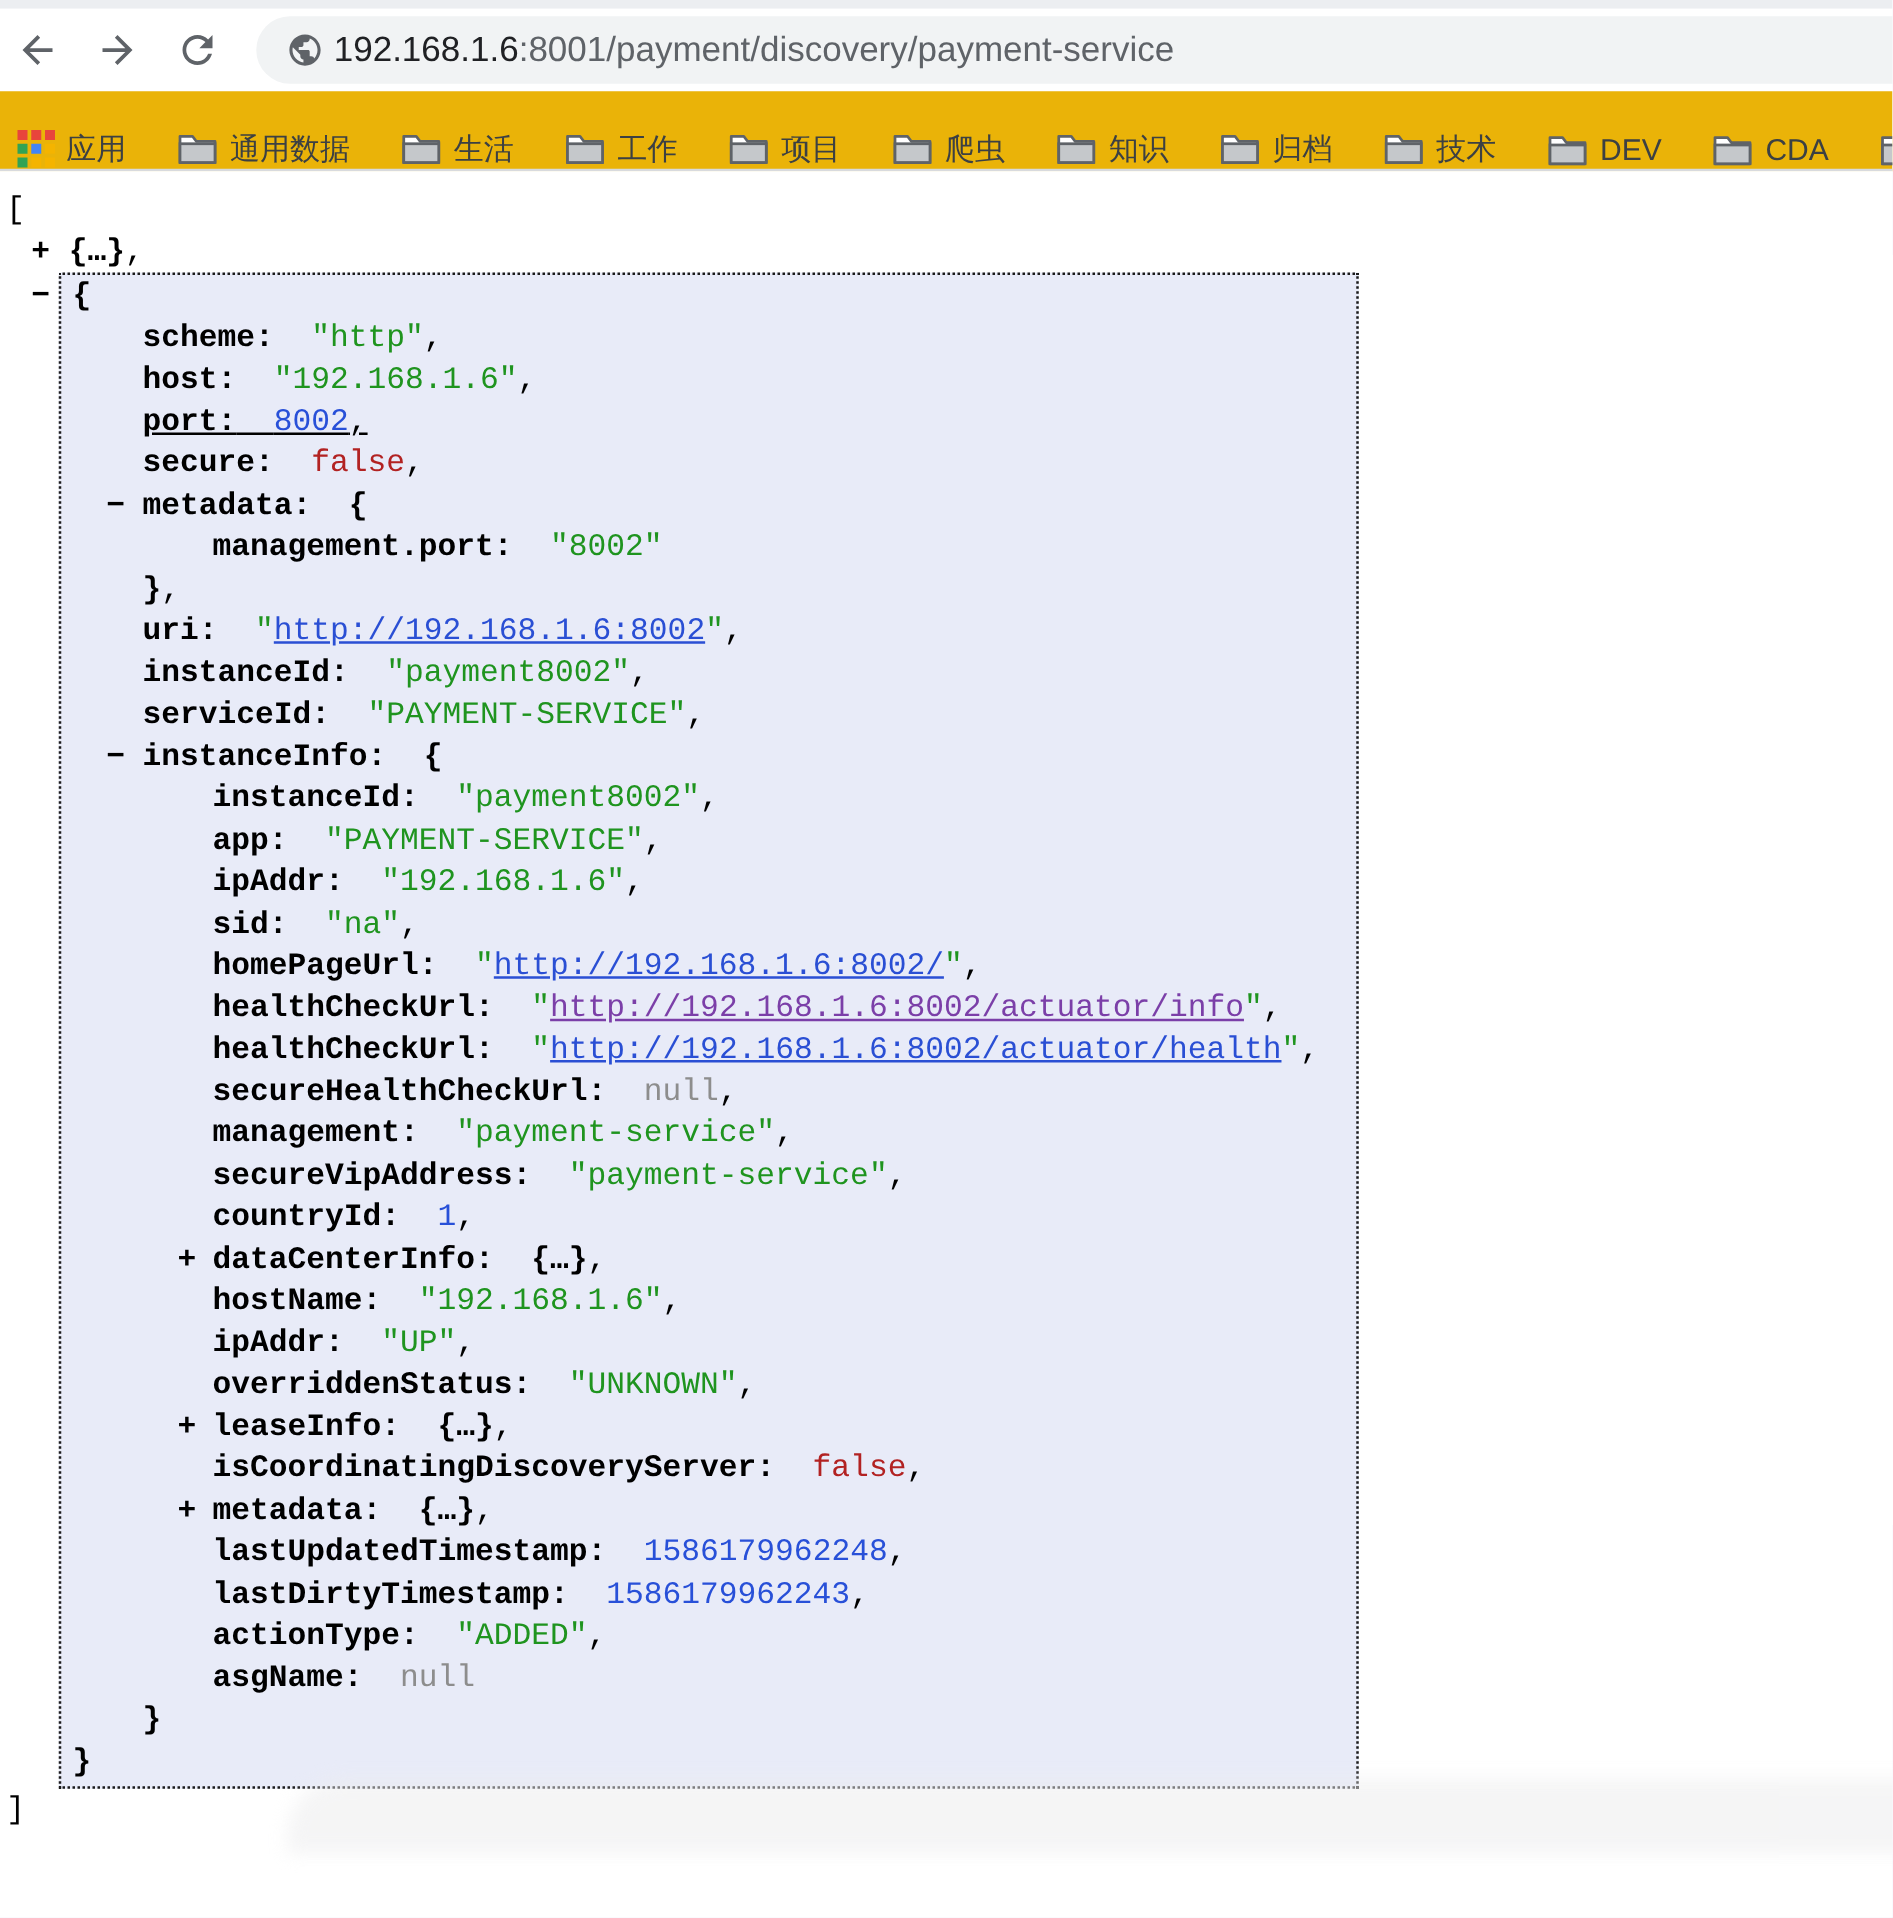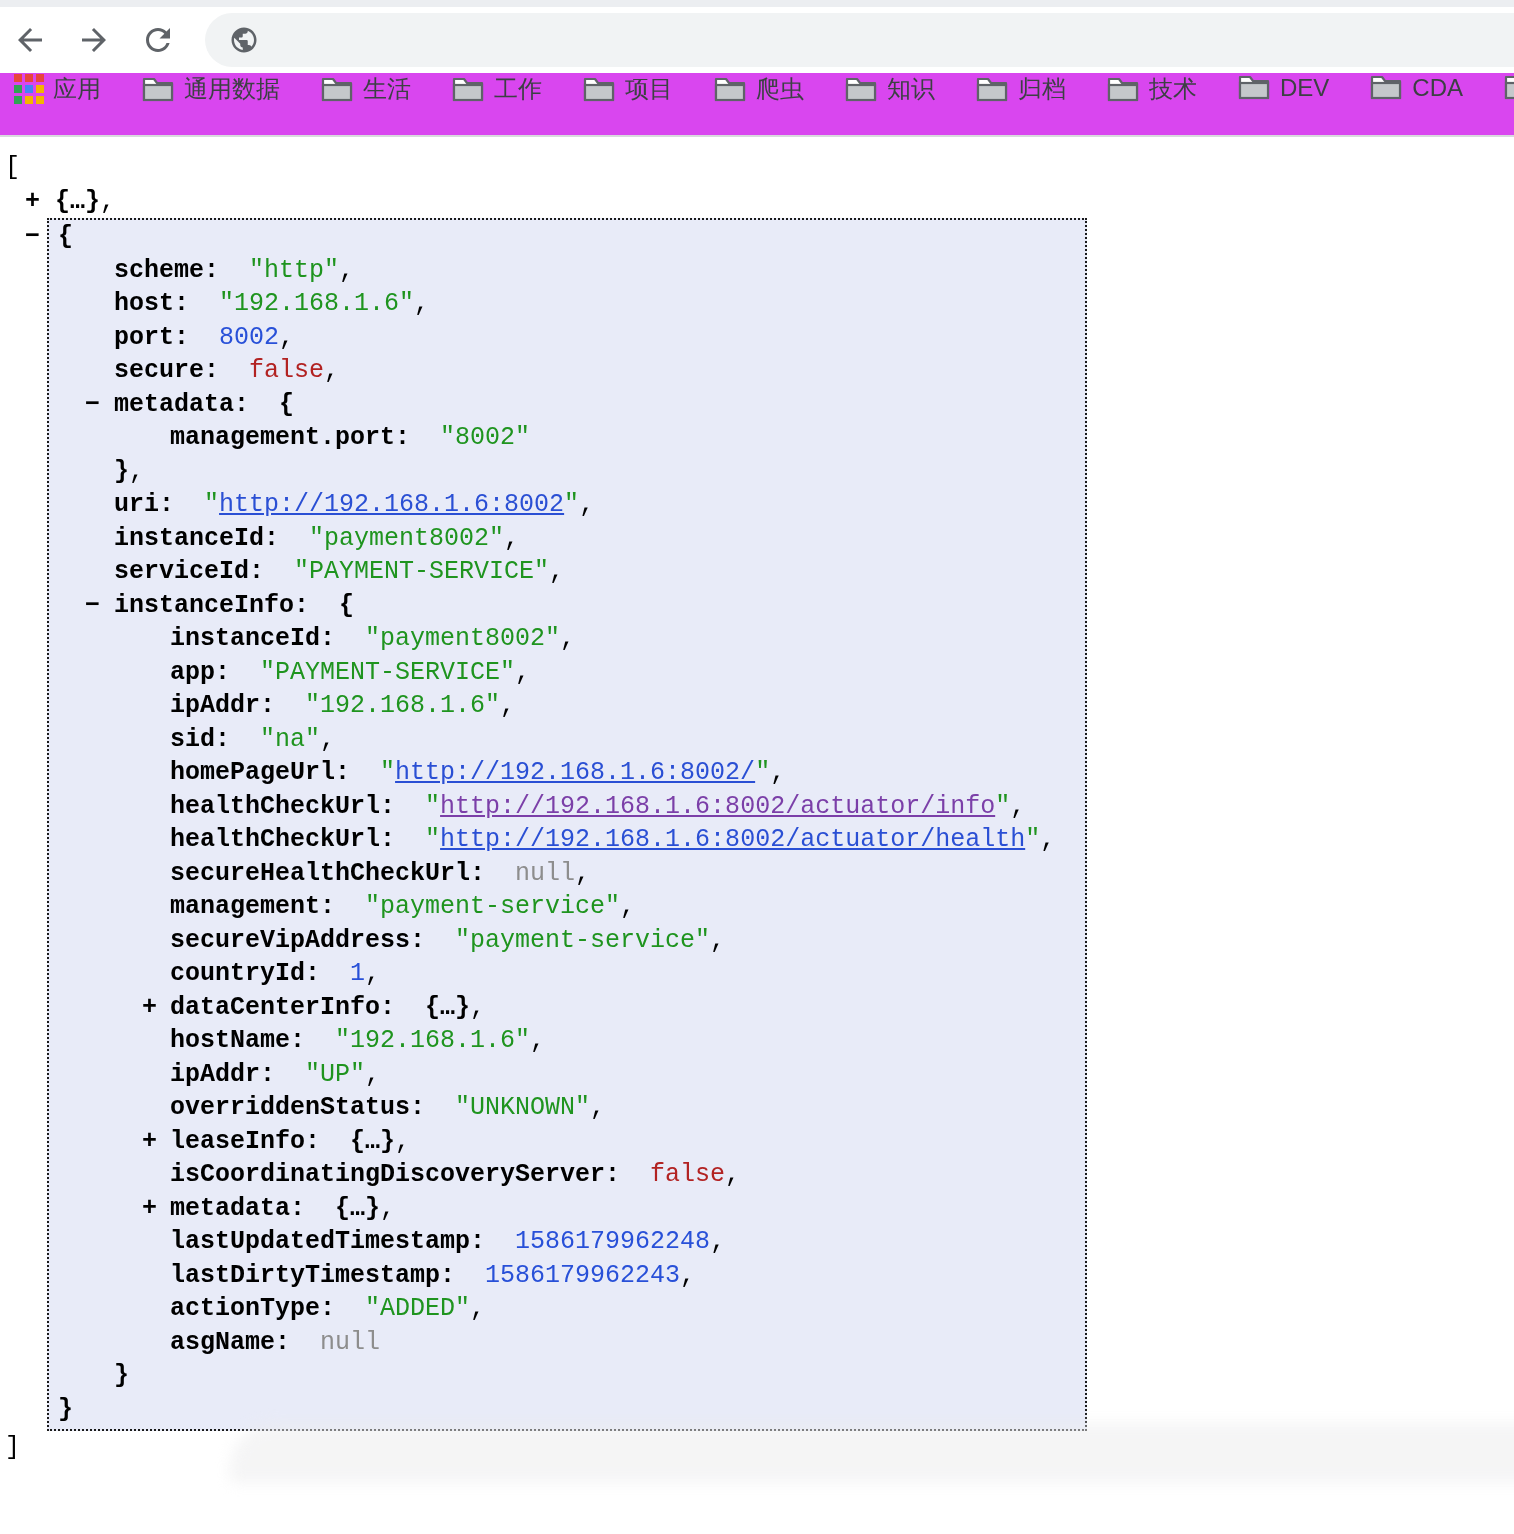--- a/index.html
+++ b/index.html
@@ -16,23 +16,23 @@
   .btn-reload { left:140px; }
   .omnibox { position:absolute; left:205px; top:6px; right:-40px; height:54px;
              background:#f1f3f4; border-radius:27px; cursor:text; }
   .omnibox .globe { position:absolute; left:24px; top:12px; width:30px; height:30px; }
   .omnibox .globe svg { width:30px; height:30px; fill:#5f6368; }
   .url-text { position:absolute; left:62px; top:0; height:54px; line-height:54px;
               font-size:28px; white-space:nowrap; }
   .url-host { color:#202124; }
   .url-path { color:#5f6368; }
 
-  .bookmarks-bar { position:relative; height:64px; background:#d946ef;
+  .bookmarks-bar { position:relative; height:64px; background:#eab308;
                    border-bottom:2px solid #d8dadd;
-                   display:flex; align-items:flex-start; padding-left:14px; gap:40px;
+                   display:flex; align-items:flex-end; padding-left:14px; gap:40px;
                    white-space:nowrap; overflow:hidden; }
   .bm-item { display:flex; align-items:center; gap:9px; cursor:pointer; flex:0 0 auto; }
   .bm-label { font-size:24px; color:#3c4043; }
   .apps-grid { display:grid; grid-template-columns:repeat(3,8px); grid-template-rows:repeat(3,8px);
                gap:3px; width:30px; height:30px; }
   .apps-grid i { display:block; width:8px; height:8px; }
   .folder-ic { width:34px; height:29px; display:block; }
 
   
   .content { position:relative; padding-top:14px; background:#fff;
@@ -77,20 +77,21 @@
     <svg viewBox="0 0 24 24">
       <path d="M17.65 6.35C16.2 4.9 14.21 4 12 4c-4.42 0-7.99 3.58-7.99 8s3.57 8 7.99 8c3.73 0 6.84-2.55 7.73-6h-2.08c-.82 2.33-3.04 4-5.65 4-3.31 0-6-2.69-6-6s2.69-6 6-6c1.66 0 3.14.69 4.22 1.78L13 11h7V4l-2.35 2.35z"></path>
     </svg>
   </div>
   <div class="omnibox">
     <span class="globe">
       <svg viewBox="0 0 24 24">
         <path d="M12 2C6.48 2 2 6.48 2 12s4.48 10 10 10 10-4.48 10-10S17.52 2 12 2zm-1 17.93c-3.95-.49-7-3.85-7-7.93 0-.62.08-1.21.21-1.79L9 15v1c0 1.1.9 2 2 2v1.93zm6.9-2.54c-.26-.81-1-1.39-1.9-1.39h-1v-3c0-.55-.45-1-1-1H8v-2h2c.55 0 1-.45 1-1V7h2c1.1 0 2-.9 2-2v-.41c2.93 1.19 5 4.06 5 7.41 0 2.08-.8 3.97-2.1 5.39z"></path>
       </svg>
     </span>
+    <span class="url-text"><span class="url-host">192.168.1.6</span><span class="url-path">:8001/payment/discovery/payment-service</span></span>
   </div>
 </div>
 
 <div class="bookmarks-bar">
   <div class="bm-item">
     <span class="apps-grid">
       <i style="background:#e8453c"></i>
         <i style="background:#e8453c"></i>
         <i style="background:#e8453c"></i>
       <i style="background:#31a354"></i>
@@ -182,21 +183,21 @@
 
 <div class="content">
   <div id="pre-lines">
       <div class="jline" style="padding-left: 5px;"><span class="seg-d">[</span></div>
       <div class="jline" style="padding-left: 55px;"><span class="mk" style="left: 25px;">+</span><span class="seg-bb">{…}</span><span class="seg-d">,</span></div>
     </div>
   <div class="hl-box" id="box-lines">
       <div class="jline" style="padding-left: 9px;"><span class="mk" style="left: -24px;">−</span><span class="seg-bb">{</span></div>
       <div class="jline" style="padding-left: 65px;"><span class="seg-p">scheme:</span><span class="seg-d">  </span><span class="seg-s">"http"</span><span class="seg-d">,</span></div>
       <div class="jline" style="padding-left: 65px;"><span class="seg-p">host:</span><span class="seg-d">  </span><span class="seg-s">"192.168.1.6"</span><span class="seg-d">,</span></div>
-      <div class="jline" style="padding-left: 65px;"><span class="seg-p">port:</span><span class="seg-d">  </span><span class="seg-n">8002</span><span class="seg-d">,</span></div>
+      <div class="jline" style="padding-left: 65px; text-decoration: underline;"><span class="seg-p">port:</span><span class="seg-d">  </span><span class="seg-n">8002</span><span class="seg-d">,</span></div>
       <div class="jline" style="padding-left: 65px;"><span class="seg-p">secure:</span><span class="seg-d">  </span><span class="seg-b">false</span><span class="seg-d">,</span></div>
       <div class="jline" style="padding-left: 65px;"><span class="mk" style="left: 36px;">−</span><span class="seg-p">metadata:</span><span class="seg-d">  </span><span class="seg-bb">{</span></div>
       <div class="jline" style="padding-left: 121px;"><span class="seg-p">management.port:</span><span class="seg-d">  </span><span class="seg-s">"8002"</span></div>
       <div class="jline" style="padding-left: 65px;"><span class="seg-bb">}</span><span class="seg-d">,</span></div>
       <div class="jline" style="padding-left: 65px;"><span class="seg-p">uri:</span><span class="seg-d">  </span><span class="seg-s">"</span><a href="#" class="seg-l">http://192.168.1.6:8002</a><span class="seg-s">"</span><span class="seg-d">,</span></div>
       <div class="jline" style="padding-left: 65px;"><span class="seg-p">instanceId:</span><span class="seg-d">  </span><span class="seg-s">"payment8002"</span><span class="seg-d">,</span></div>
       <div class="jline" style="padding-left: 65px;"><span class="seg-p">serviceId:</span><span class="seg-d">  </span><span class="seg-s">"PAYMENT-SERVICE"</span><span class="seg-d">,</span></div>
       <div class="jline" style="padding-left: 65px;"><span class="mk" style="left: 36px;">−</span><span class="seg-p">instanceInfo:</span><span class="seg-d">  </span><span class="seg-bb">{</span></div>
       <div class="jline" style="padding-left: 121px;"><span class="seg-p">instanceId:</span><span class="seg-d">  </span><span class="seg-s">"payment8002"</span><span class="seg-d">,</span></div>
       <div class="jline" style="padding-left: 121px;"><span class="seg-p">app:</span><span class="seg-d">  </span><span class="seg-s">"PAYMENT-SERVICE"</span><span class="seg-d">,</span></div>

